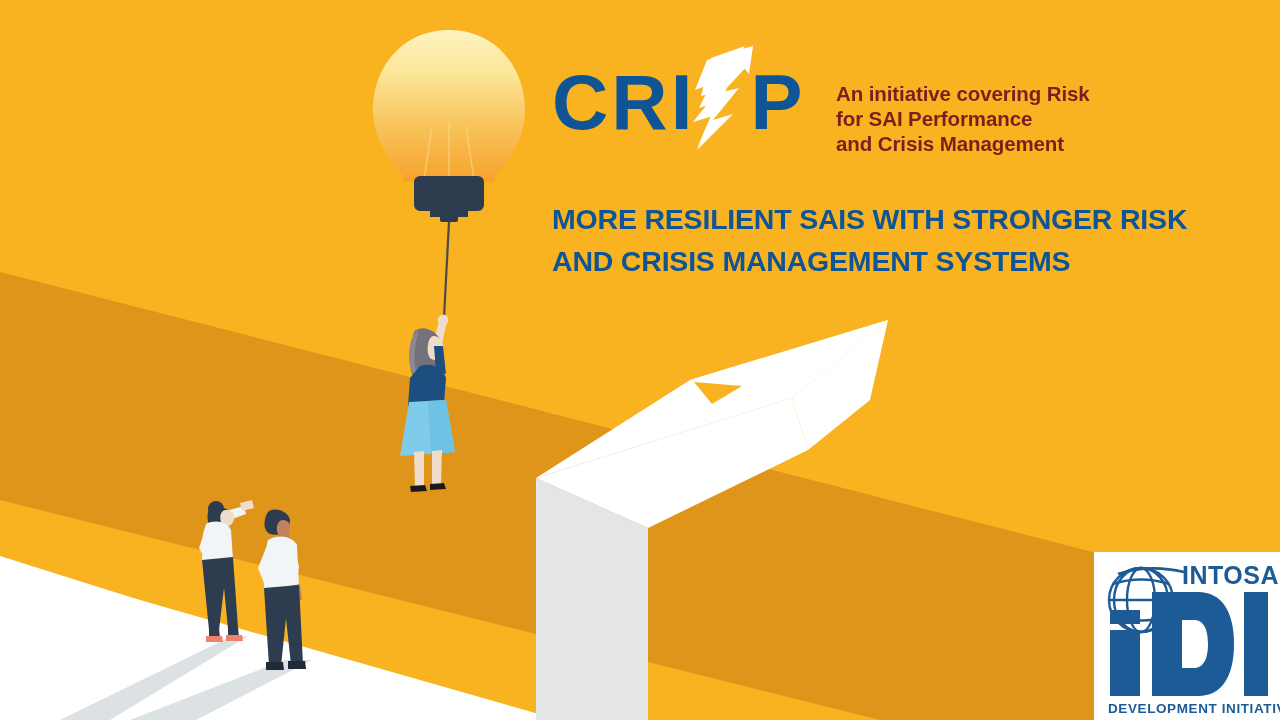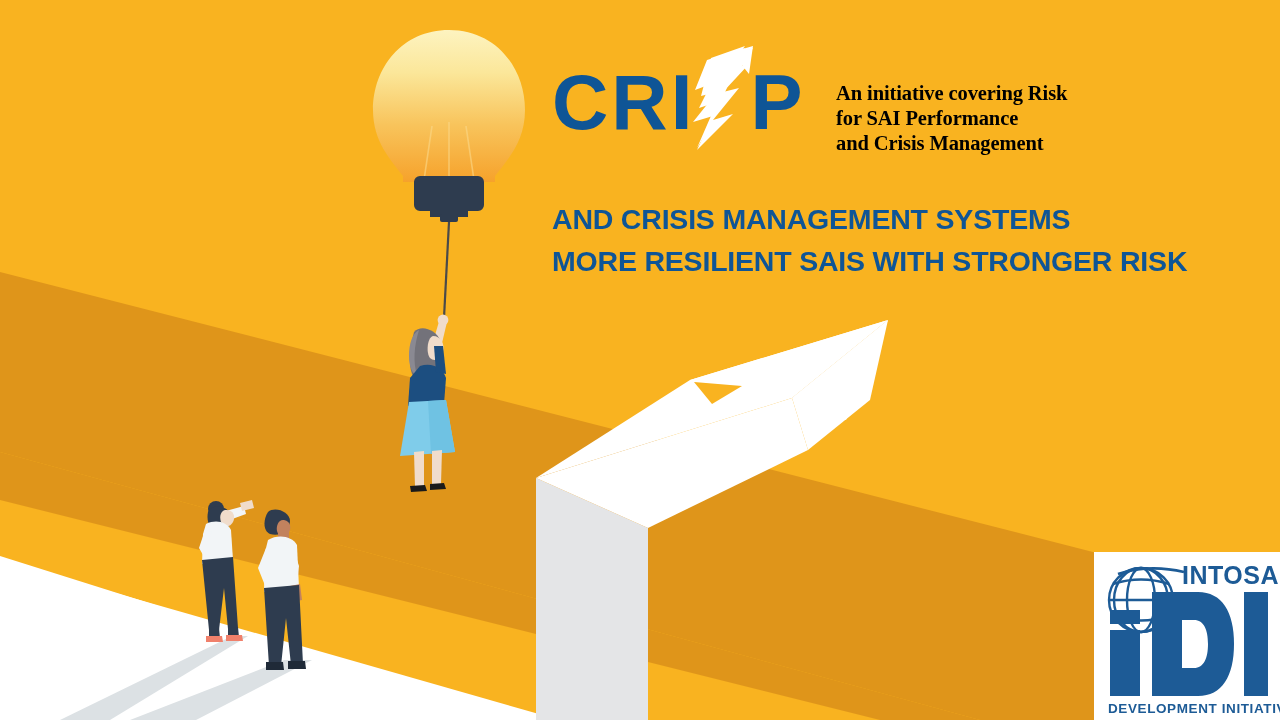--- a/index.html
+++ b/index.html
@@ -55,25 +55,25 @@
   }
   .bolt-wrap {
     position: absolute;
     left: 135px;
     top: -12px;
     width: 76px;
     height: 108px;
     pointer-events: none;
   }
   .tagline {
-    font-family: Liberation Serif, serif;
+    font-family: Liberation Sans, sans-serif;
     font-weight: bold;
     font-size: 20.5px;
     line-height: 25px;
-    color: #000000;
+    color: #7f1d1d;
     padding-top: 25px;
     letter-spacing: -0.1px;
   }
   .headline {
     margin-top: 42px;
     font-family: "Liberation Sans", sans-serif;
     font-weight: bold;
     font-size: 28.5px;
     line-height: 42px;
     color: #0F5596;
@@ -272,22 +272,22 @@
       </div>
 
       <div class="tagline">
         <div>An initiative covering Risk</div>
         <div>for SAI Performance</div>
         <div>and Crisis Management</div>
       </div>
     </div>
 
     <div class="headline">
+      <div>MORE RESILIENT SAIS WITH STRONGER RISK</div>
       <div>AND CRISIS MANAGEMENT SYSTEMS</div>
-      <div>MORE RESILIENT SAIS WITH STRONGER RISK</div>
     </div>
   </div>
 
   <div class="idi-logo">
     <svg viewBox="0 0 186 168" width="186" height="168">
       <rect x="0" y="0" width="186" height="168" fill="#FFFFFF"></rect>
 
       <g transform="translate(10,8)" fill="none" stroke="#1D5B96" stroke-width="2.4">
         <circle cx="37" cy="40" r="32"></circle>
         <ellipse cx="37" cy="40" rx="14" ry="32"></ellipse>

